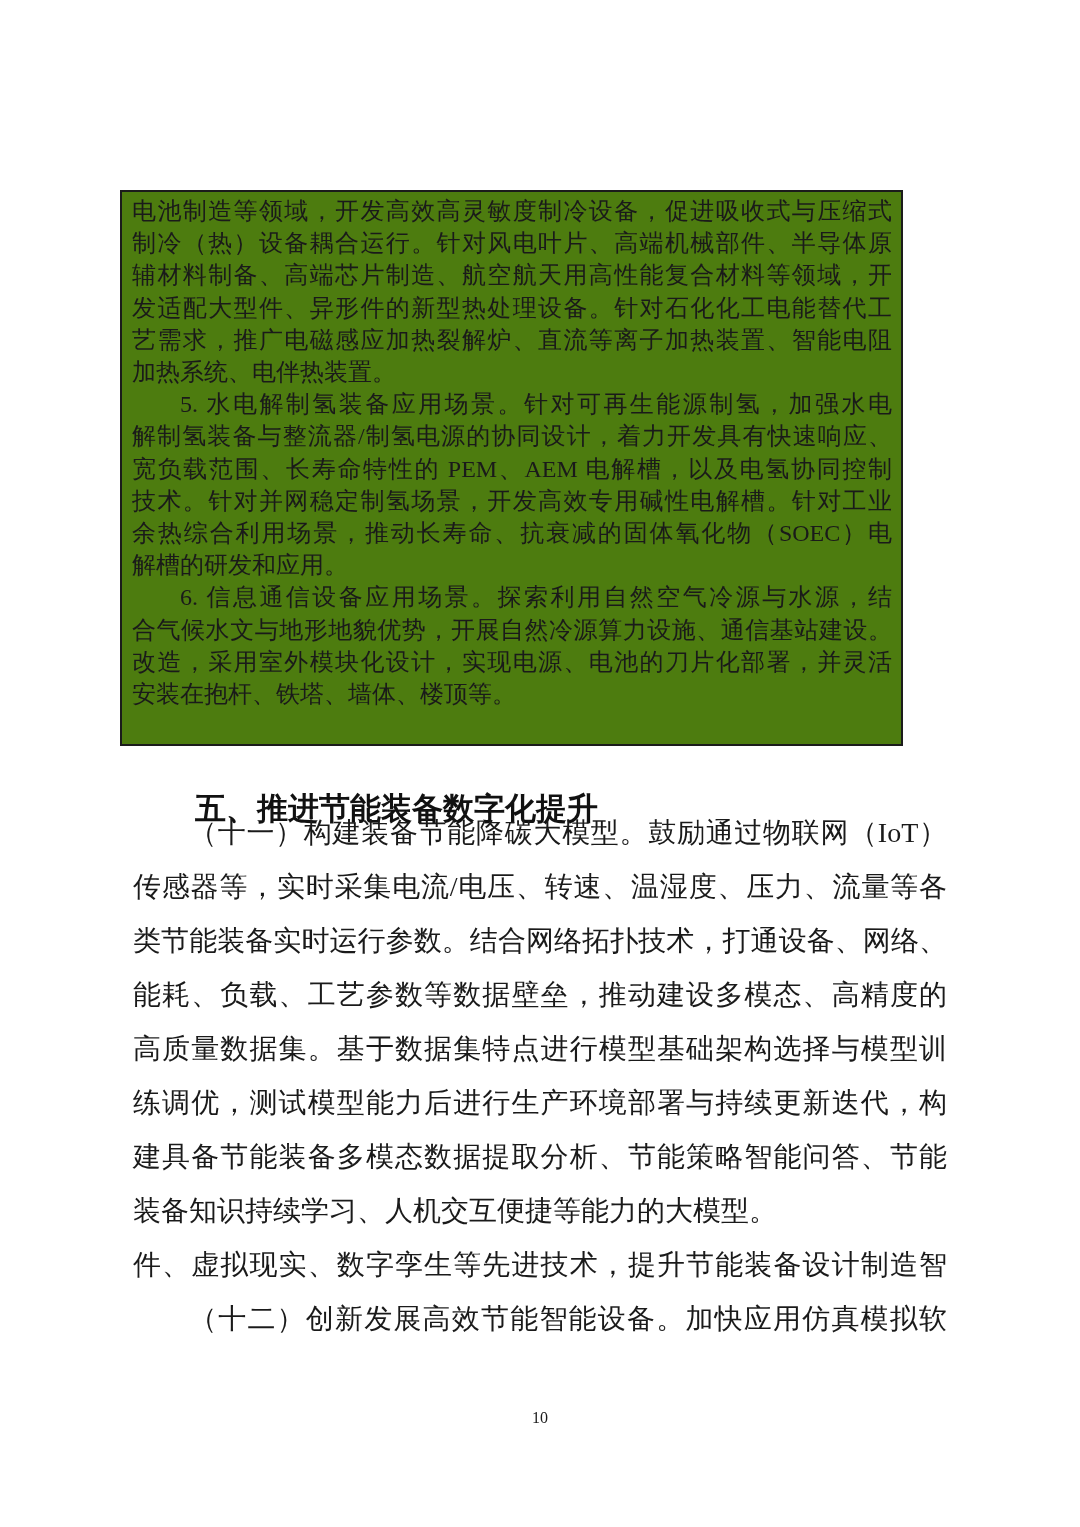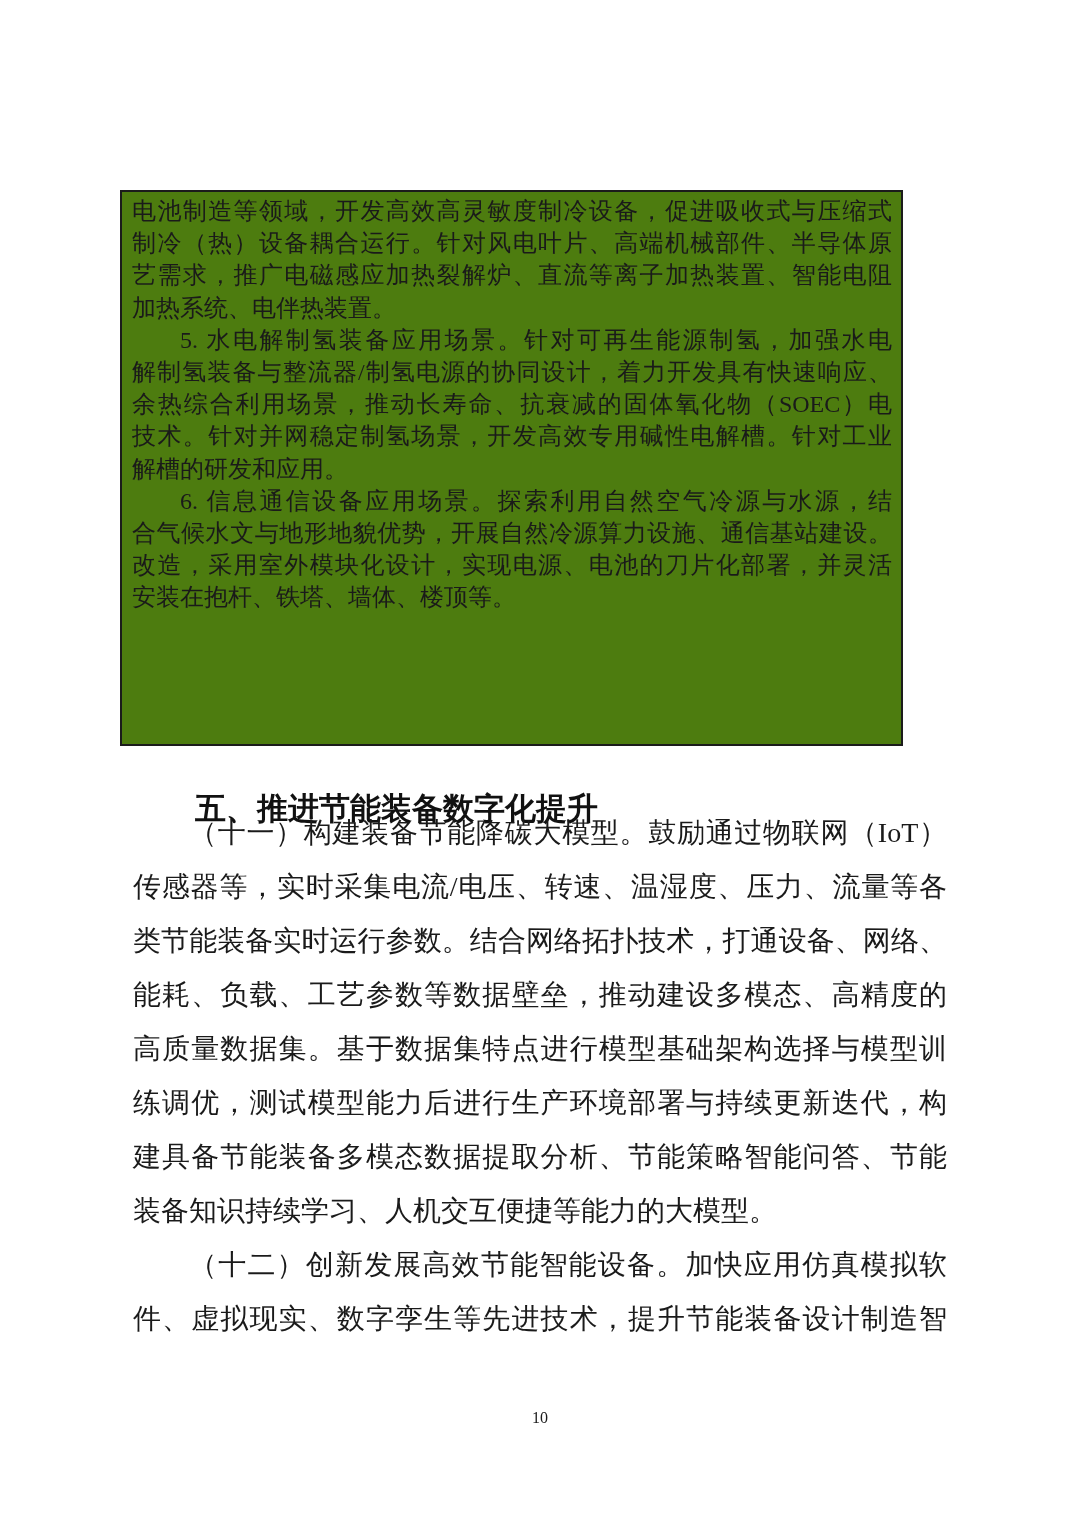--- a/index.html
+++ b/index.html
@@ -71,34 +71,37 @@
 <body>
 
 <div class="page">
 
   <div class="textbox">
 
       <div class="line fill"><span class="line-text">电池制造等领域，开发高效高灵敏度制冷设备，促进吸收式与压缩式</span></div>
 
       <div class="line fill"><span class="line-text">制冷（热）设备耦合运行。针对风电叶片、高端机械部件、半导体原</span></div>
 
+      <div class="line fill"><span class="line-text">辅材料制备、高端芯片制造、航空航天用高性能复合材料等领域，开</span></div>
 
+      <div class="line fill"><span class="line-text">发适配大型件、异形件的新型热处理设备。针对石化化工电能替代工</span></div>
 
       <div class="line fill"><span class="line-text">艺需求，推广电磁感应加热裂解炉、直流等离子加热装置、智能电阻</span></div>
 
       <div class="line"><span class="line-text">加热系统、电伴热装置。</span></div>
 
       <div class="line indent fill"><span class="line-head">5. 水电解制氢装备应用场景。</span><span class="line-text">针对可再生能源制氢，加强水电</span></div>
 
       <div class="line fill"><span class="line-text">解制氢装备与整流器/制氢电源的协同设计，着力开发具有快速响应、</span></div>
 
+      <div class="line fill"><span class="line-text">宽负载范围、长寿命特性的 PEM、AEM 电解槽，以及电氢协同控制</span></div>
+
+      <div class="line fill"><span class="line-text">技术。针对并网稳定制氢场景，开发高效专用碱性电解槽。针对工业</span></div>
 
       <div class="line fill"><span class="line-text">余热综合利用场景，推动长寿命、抗衰减的固体氧化物（SOEC）电</span></div>
-
-      <div class="line fill"><span class="line-text">技术。针对并网稳定制氢场景，开发高效专用碱性电解槽。针对工业</span></div>
 
       <div class="line"><span class="line-text">解槽的研发和应用。</span></div>
 
       <div class="line indent fill"><span class="line-head">6. 信息通信设备应用场景。</span><span class="line-text">探索利用自然空气冷源与水源，结</span></div>
 
       <div class="line fill"><span class="line-text">合气候水文与地形地貌优势，开展自然冷源算力设施、通信基站建设。</span></div>
 
 
       <div class="line fill"><span class="line-text">改造，采用室外模块化设计，实现电源、电池的刀片化部署，并灵活</span></div>
 
@@ -118,20 +121,20 @@
       <div class="line fill"><span class="line-text">能耗、负载、工艺参数等数据壁垒，推动建设多模态、高精度的</span></div>
 
       <div class="line fill"><span class="line-text">高质量数据集。基于数据集特点进行模型基础架构选择与模型训</span></div>
 
       <div class="line fill"><span class="line-text">练调优，测试模型能力后进行生产环境部署与持续更新迭代，构</span></div>
 
       <div class="line fill"><span class="line-text">建具备节能装备多模态数据提取分析、节能策略智能问答、节能</span></div>
 
       <div class="line"><span class="line-text">装备知识持续学习、人机交互便捷等能力的大模型。</span></div>
 
+      <div class="line fill"><span class="line-text">件、虚拟现实、数字孪生等先进技术，提升节能装备设计制造智</span></div>
+
       <div class="line indent fill"><span class="line-text">（十二）创新发展高效节能智能设备。加快应用仿真模拟软</span></div>
-
-      <div class="line fill"><span class="line-text">件、虚拟现实、数字孪生等先进技术，提升节能装备设计制造智</span></div>
     </div>
 
   <div class="page-number">10</div>
 
 </div>
 
 </body></html>

